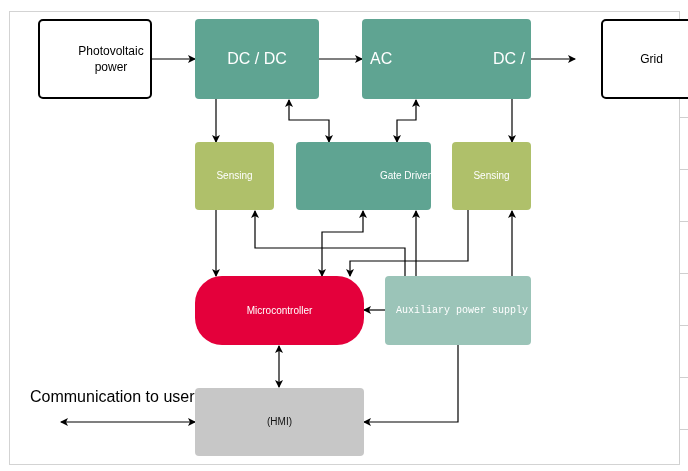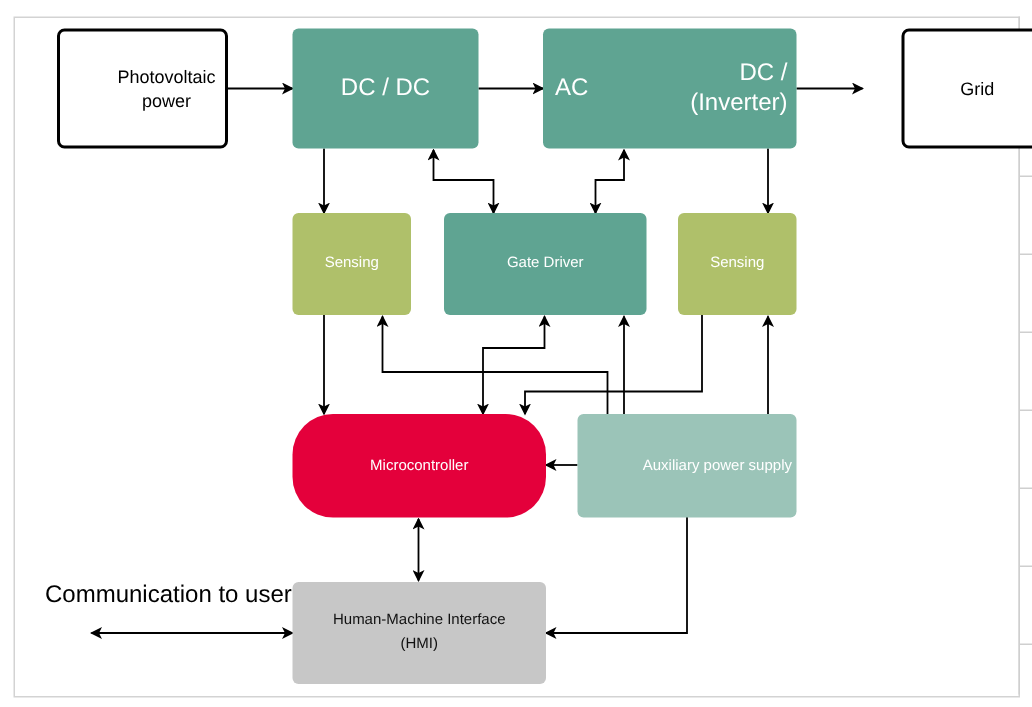--- a/index.html
+++ b/index.html
@@ -85,46 +85,44 @@
 </div>
 
 <div class="box teal" style="left:195px;top:19px;width:124px;height:80px;font-size:16px;">
   <span>DC / DC</span>
 </div>
 
 <div class="box teal" style="left:362px;top:19px;width:169px;height:80px;font-size:16px;justify-content:space-between;padding:0 6px 0 8px;">
   <span style="">AC</span>
   <span style="display:flex;flex-direction:column;align-items:flex-end;line-height:20px;">
     <span style="padding-left:3px;">DC /</span>
-    <span>(Inverter)</span>
   </span>
 </div>
 
 <div class="box outline" style="left:601px;top:19px;width:101px;height:80px;">
   <span>Grid</span>
 </div>
 
 <div class="box olive" style="left:195px;top:142px;width:79px;height:68px;">
   <span>Sensing</span>
 </div>
 
-<div class="box teal" style="left:296px;top:142px;width:135px;height:68px;">
+<div class="box teal" style="left:296px;top:142px;width:135px;height:68px;justify-content:flex-end;">
   <span>Gate Driver</span>
 </div>
 
 <div class="box olive" style="left:452px;top:142px;width:79px;height:68px;">
   <span>Sensing</span>
 </div>
 
 <div class="box red" style="left:195px;top:276px;width:169px;height:69px;">
   <span>Microcontroller</span>
 </div>
 
-<div class="box aux" style="left:385px;top:276px;width:146px;height:69px;justify-content:flex-end;padding-right:3px;">
+<div class="box aux" style="left:385px;top:276px;width:146px;height:69px;justify-content:flex-end;padding-right:3px;font-family:Liberation Mono, monospace;">
   <span>Auxiliary power supply</span>
 </div>
 
 <div class="box grey" style="left:195px;top:388px;width:169px;height:68px;flex-direction:column;">
-  <span style="white-space:nowrap;">Human-Machine Interface</span>
   <span>(HMI)</span>
 </div>
 
 <div class="label" style="left:30px;top:388px;">Communication to user</div>
 
 </body></html>

